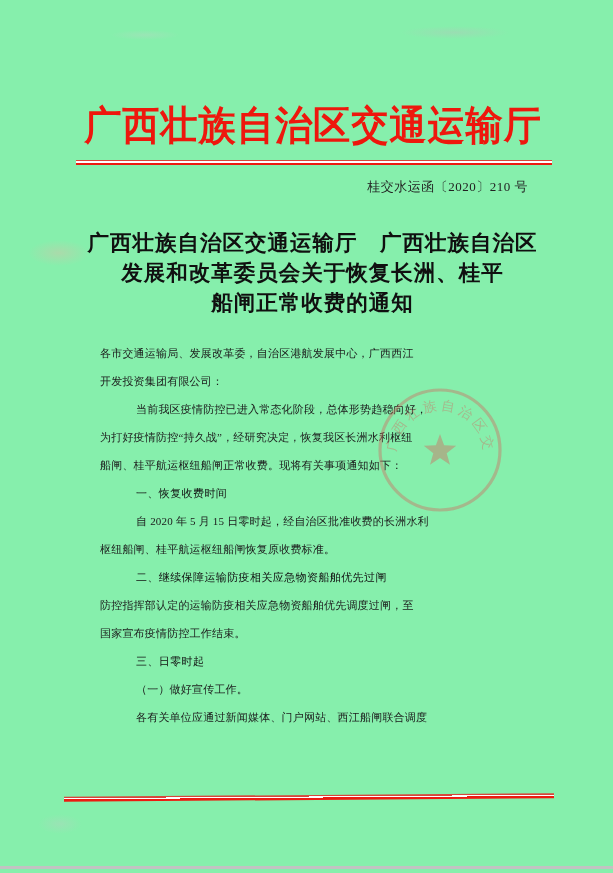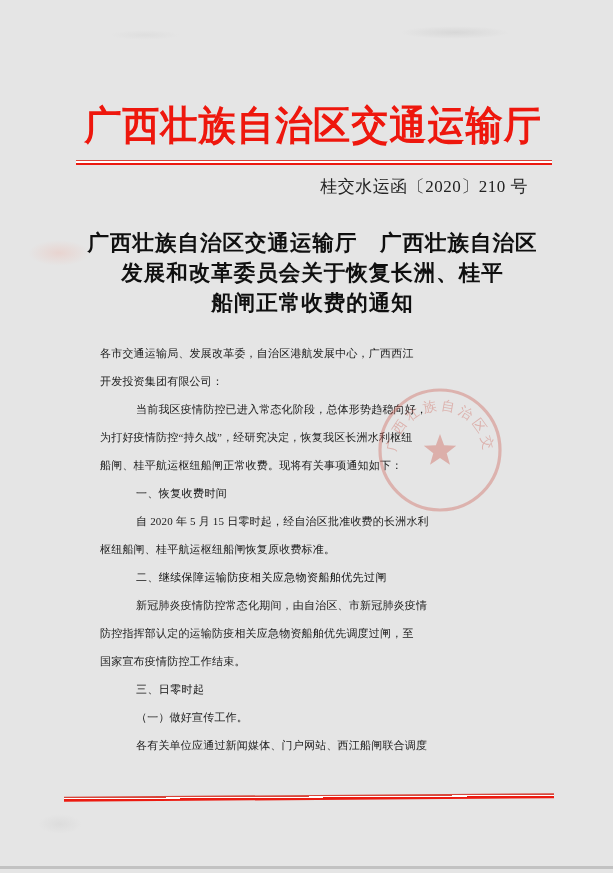--- a/index.html
+++ b/index.html
@@ -1,19 +1,19 @@
 <!DOCTYPE html>
 <html><head>
 <meta charset="utf-8">
 <style>
   html,body{margin:0;padding:0;background:#ffffff;}
   .page{
     position:relative;
     width:613px;height:873px;
-    background:#e5e5e5;
+    background:#86efac;
     overflow:hidden;
     font-family:"Liberation Serif","DejaVu Serif",serif;
     color:#1d1d1d;
   }
   
   .letterhead{
     position:absolute;top:103px;left:0;width:613px;
     text-align:center;padding-left:14px;box-sizing:border-box;
     font-size:40px;font-weight:bold;line-height:46px;
     color:#ee170d;
@@ -23,21 +23,21 @@
   }
   .red-rule{
     position:absolute;height:5px;
     background:linear-gradient(to bottom,#d8453a 0 30%,#ffffff 30% 52%,#ec1a10 52% 100%);
   }
   .top-rule{top:160px;left:76px;width:476px;}
   .bottom-rule{top:795px;left:64px;width:490px;transform:rotate(-0.4deg);}
   .doc-number{
     position:absolute;top:176px;left:0;width:528px;
     text-align:right;
-    font-size:17px;line-height:22px;color:#222;
+    font-size:13px;line-height:22px;color:#222;
     letter-spacing:0.5px;
   }
   
   .doc-title{
     position:absolute;top:228px;left:0;width:613px;
     text-align:center;padding-left:12px;box-sizing:border-box;
     font-weight:bold;color:#101010;
     font-size:21.5px;line-height:30px;letter-spacing:1px;
   }
   
@@ -95,21 +95,20 @@
   <div class="body-text" id="body-lines">
       <div class="b-line">各市交通运输局、发展改革委，自治区港航发展中心，广西西江</div>
       <div class="b-line">开发投资集团有限公司：</div>
       <div class="b-line ind">当前我区疫情防控已进入常态化阶段，总体形势趋稳向好，</div>
       <div class="b-line">为打好疫情防控“持久战”，经研究决定，恢复我区长洲水利枢纽</div>
       <div class="b-line">船闸、桂平航运枢纽船闸正常收费。现将有关事项通知如下：</div>
       <div class="b-line ind hd">一、恢复收费时间</div>
       <div class="b-line ind">自 2020 年 5 月 15 日零时起，经自治区批准收费的长洲水利</div>
       <div class="b-line">枢纽船闸、桂平航运枢纽船闸恢复原收费标准。</div>
       <div class="b-line ind hd">二、继续保障运输防疫相关应急物资船舶优先过闸</div>
-      <div class="b-line ind">新冠肺炎疫情防控常态化期间，由自治区、市新冠肺炎疫情</div>
       <div class="b-line">防控指挥部认定的运输防疫相关应急物资船舶优先调度过闸，至</div>
       <div class="b-line">国家宣布疫情防控工作结束。</div>
       <div class="b-line ind hd">三、日零时起</div>
       <div class="b-line ind">（一）做好宣传工作。</div>
       <div class="b-line ind">各有关单位应通过新闻媒体、门户网站、西江船闸联合调度</div>
     </div>
 
   <div class="seal">
     <svg width="132" height="132" viewBox="0 0 132 132">
       <defs>

